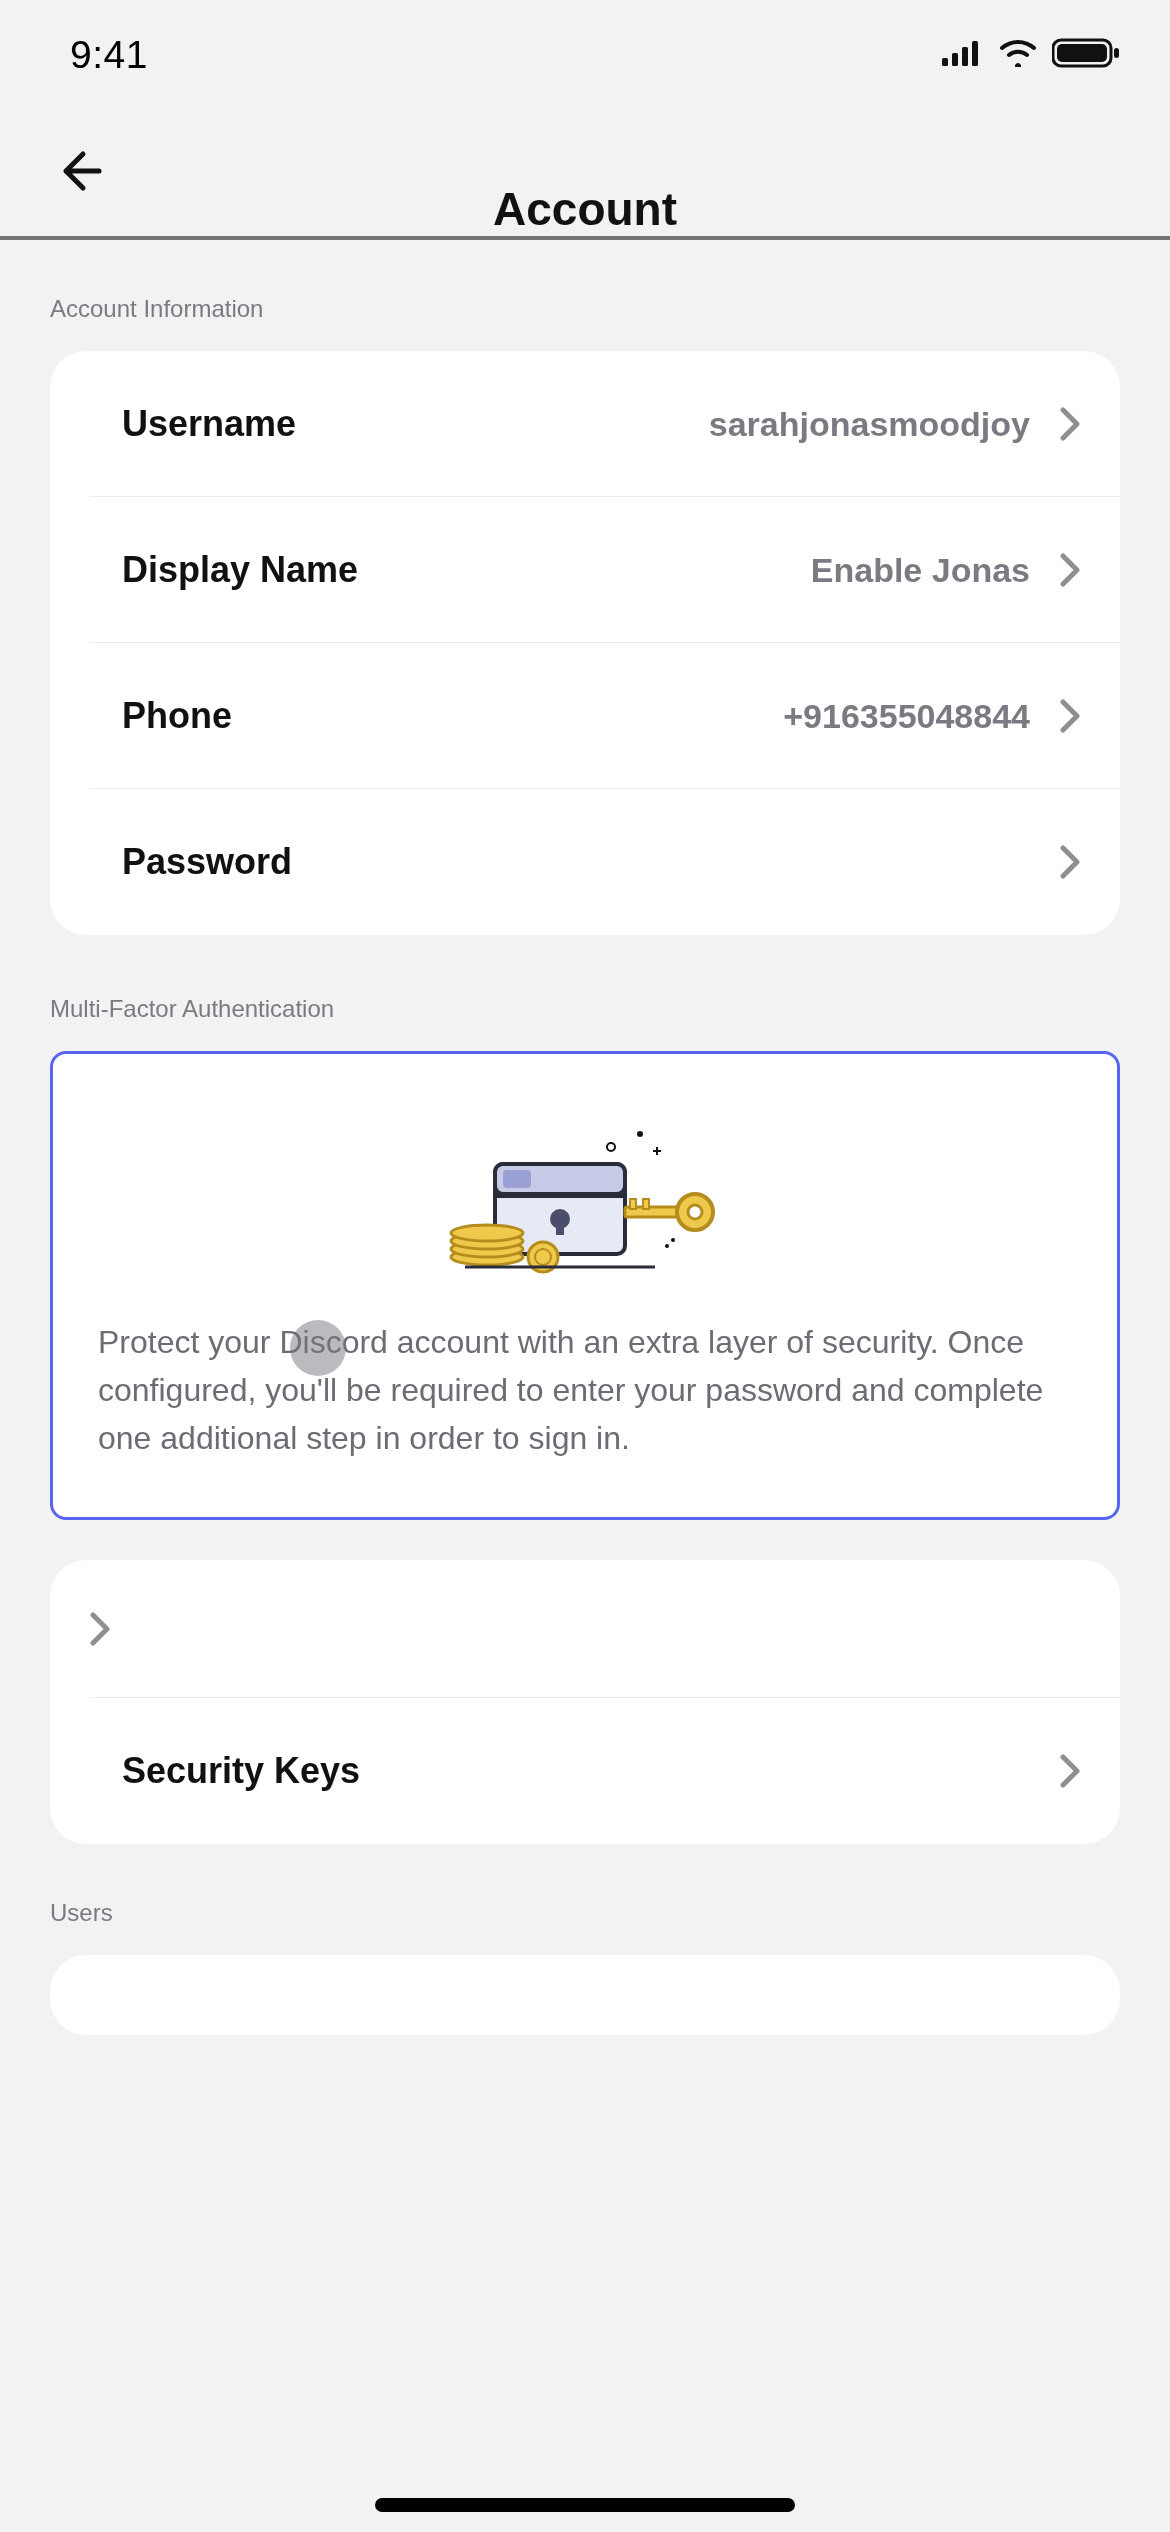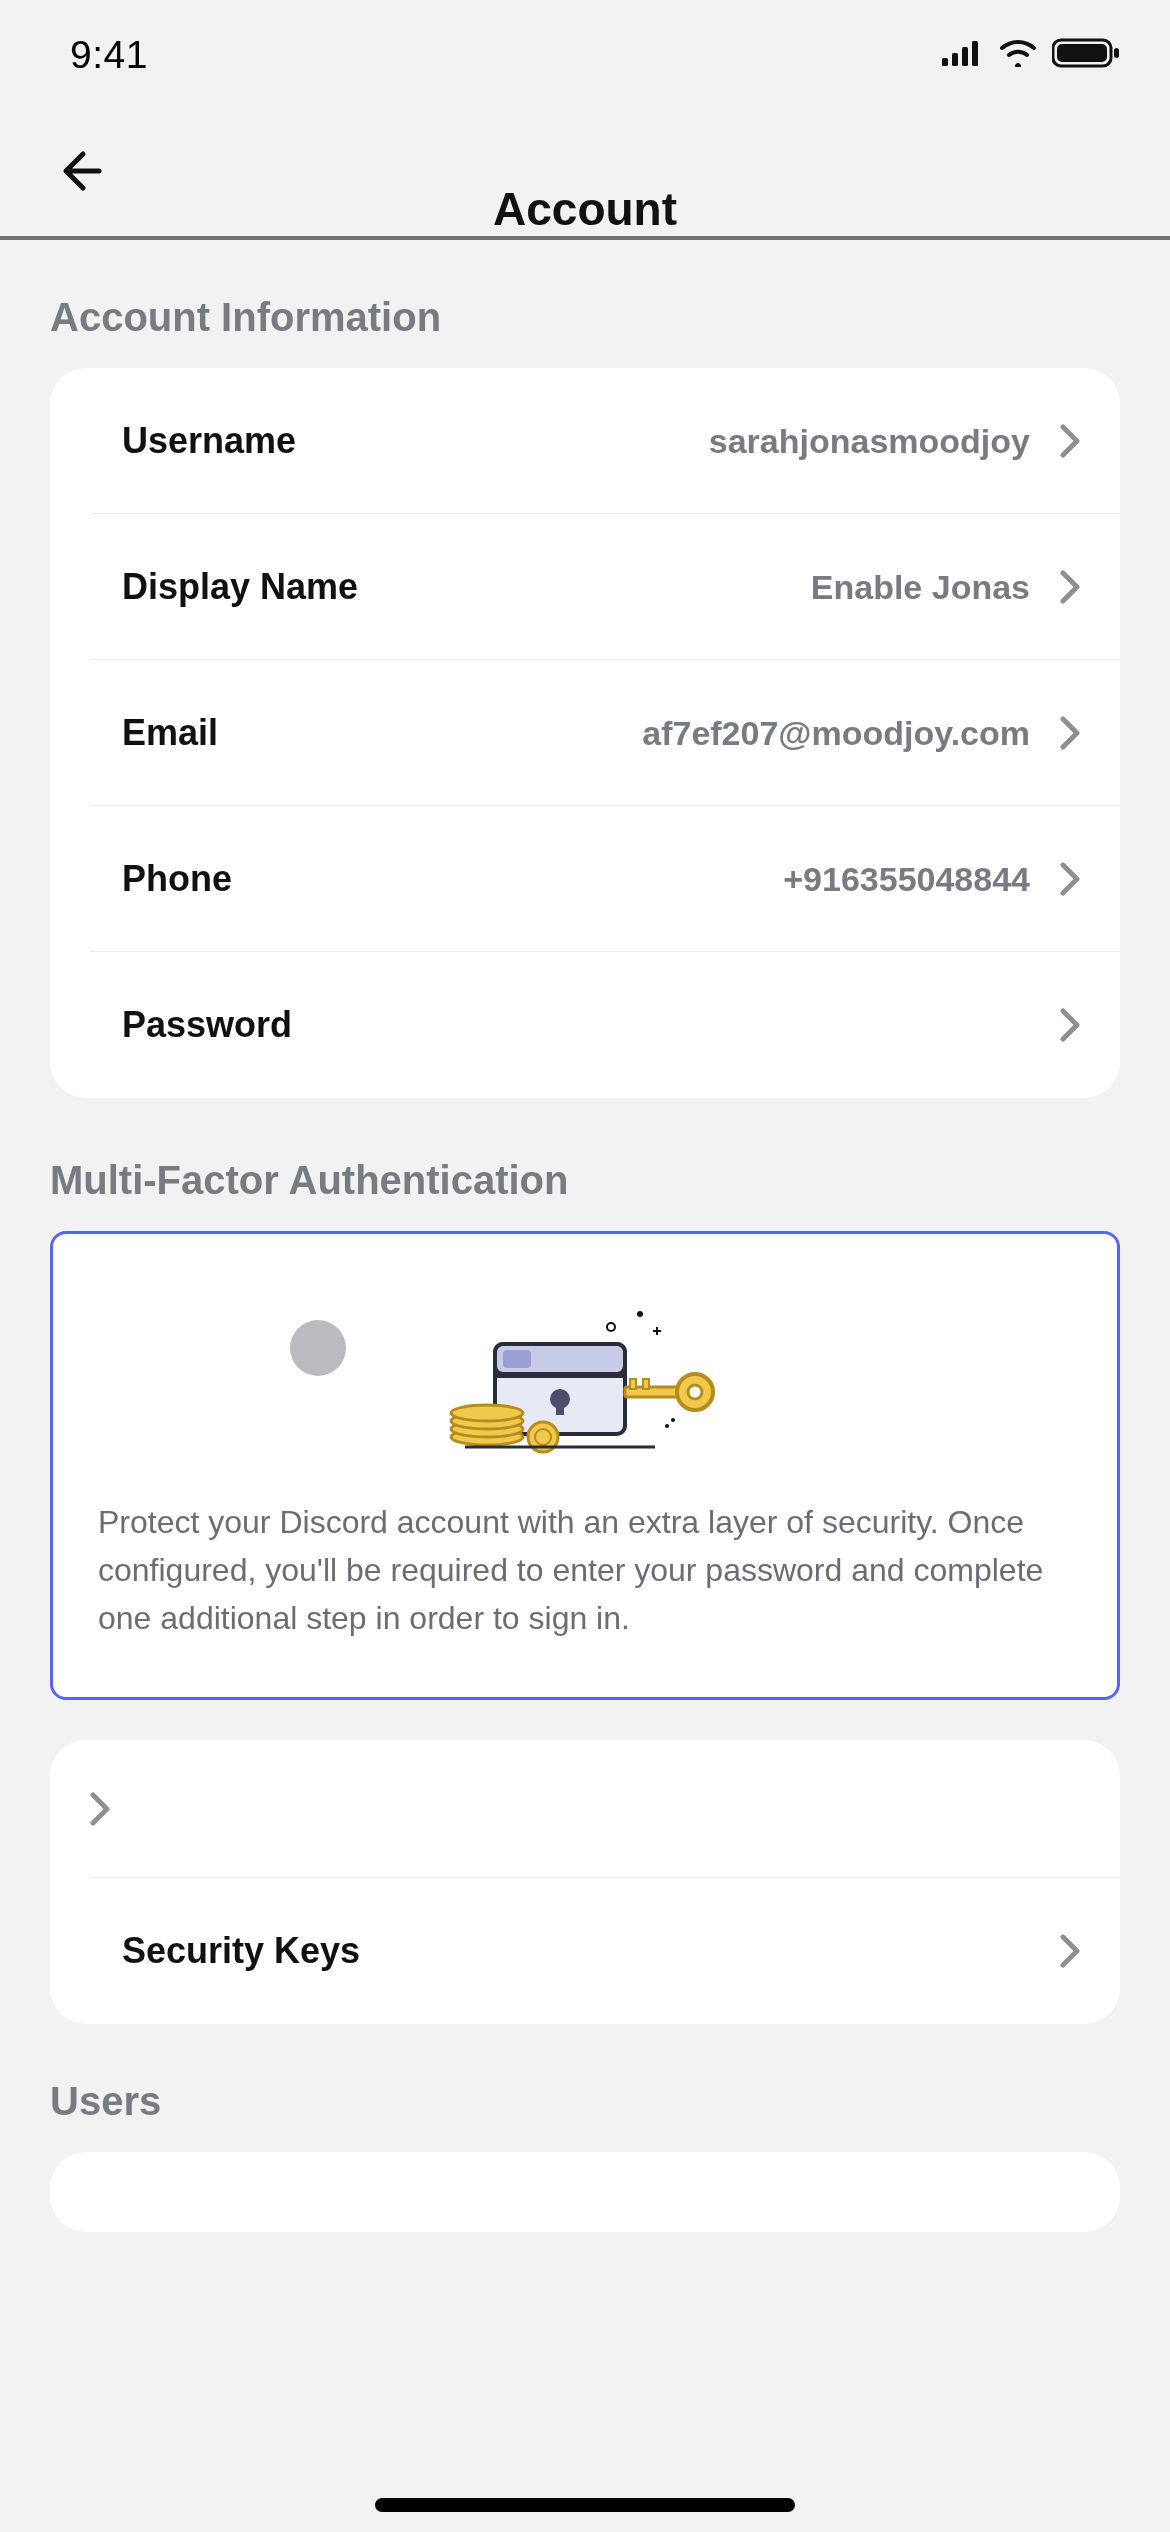--- a/index.html
+++ b/index.html
@@ -57,22 +57,22 @@
     font-weight: 800;
     color: #111;
   }
 
   
   .content {
     padding: 0 50px;
   }
 
   .section-header {
-    font-size: 40px;
-    font-weight: 700;
+    font-size: 24px;
+    font-weight: 400;
     color: #7a7a82;
     margin-top: 55px;
     margin-bottom: 28px;
   }
 
   .section-header.mfa {
     margin-top: 60px;
   }
 
   .card {
@@ -233,31 +233,20 @@
       <div class="row-right">
         <div class="row-value">Enable Jonas</div>
         <span class="chevron">
           <svg width="20" height="34" viewBox="0 0 20 34">
               <path d="M3 3 L17 17 L3 31" stroke="#8e8e93" stroke-width="5" fill="none" stroke-linecap="round" stroke-linejoin="round"></path>
             </svg>
         </span>
       </div>
     </div>
 
-    <div class="row">
-      <div class="row-label">Email</div>
-      <div class="row-right">
-        <div class="row-value">af7ef207@moodjoy.com</div>
-        <span class="chevron">
-          <svg width="20" height="34" viewBox="0 0 20 34">
-              <path d="M3 3 L17 17 L3 31" stroke="#8e8e93" stroke-width="5" fill="none" stroke-linecap="round" stroke-linejoin="round"></path>
-            </svg>
-        </span>
-      </div>
-    </div>
 
     <div class="row">
       <div class="row-label">Phone</div>
       <div class="row-right">
         <div class="row-value">+916355048844</div>
         <span class="chevron">
           <svg width="20" height="34" viewBox="0 0 20 34">
               <path d="M3 3 L17 17 L3 31" stroke="#8e8e93" stroke-width="5" fill="none" stroke-linecap="round" stroke-linejoin="round"></path>
             </svg>
         </span>

